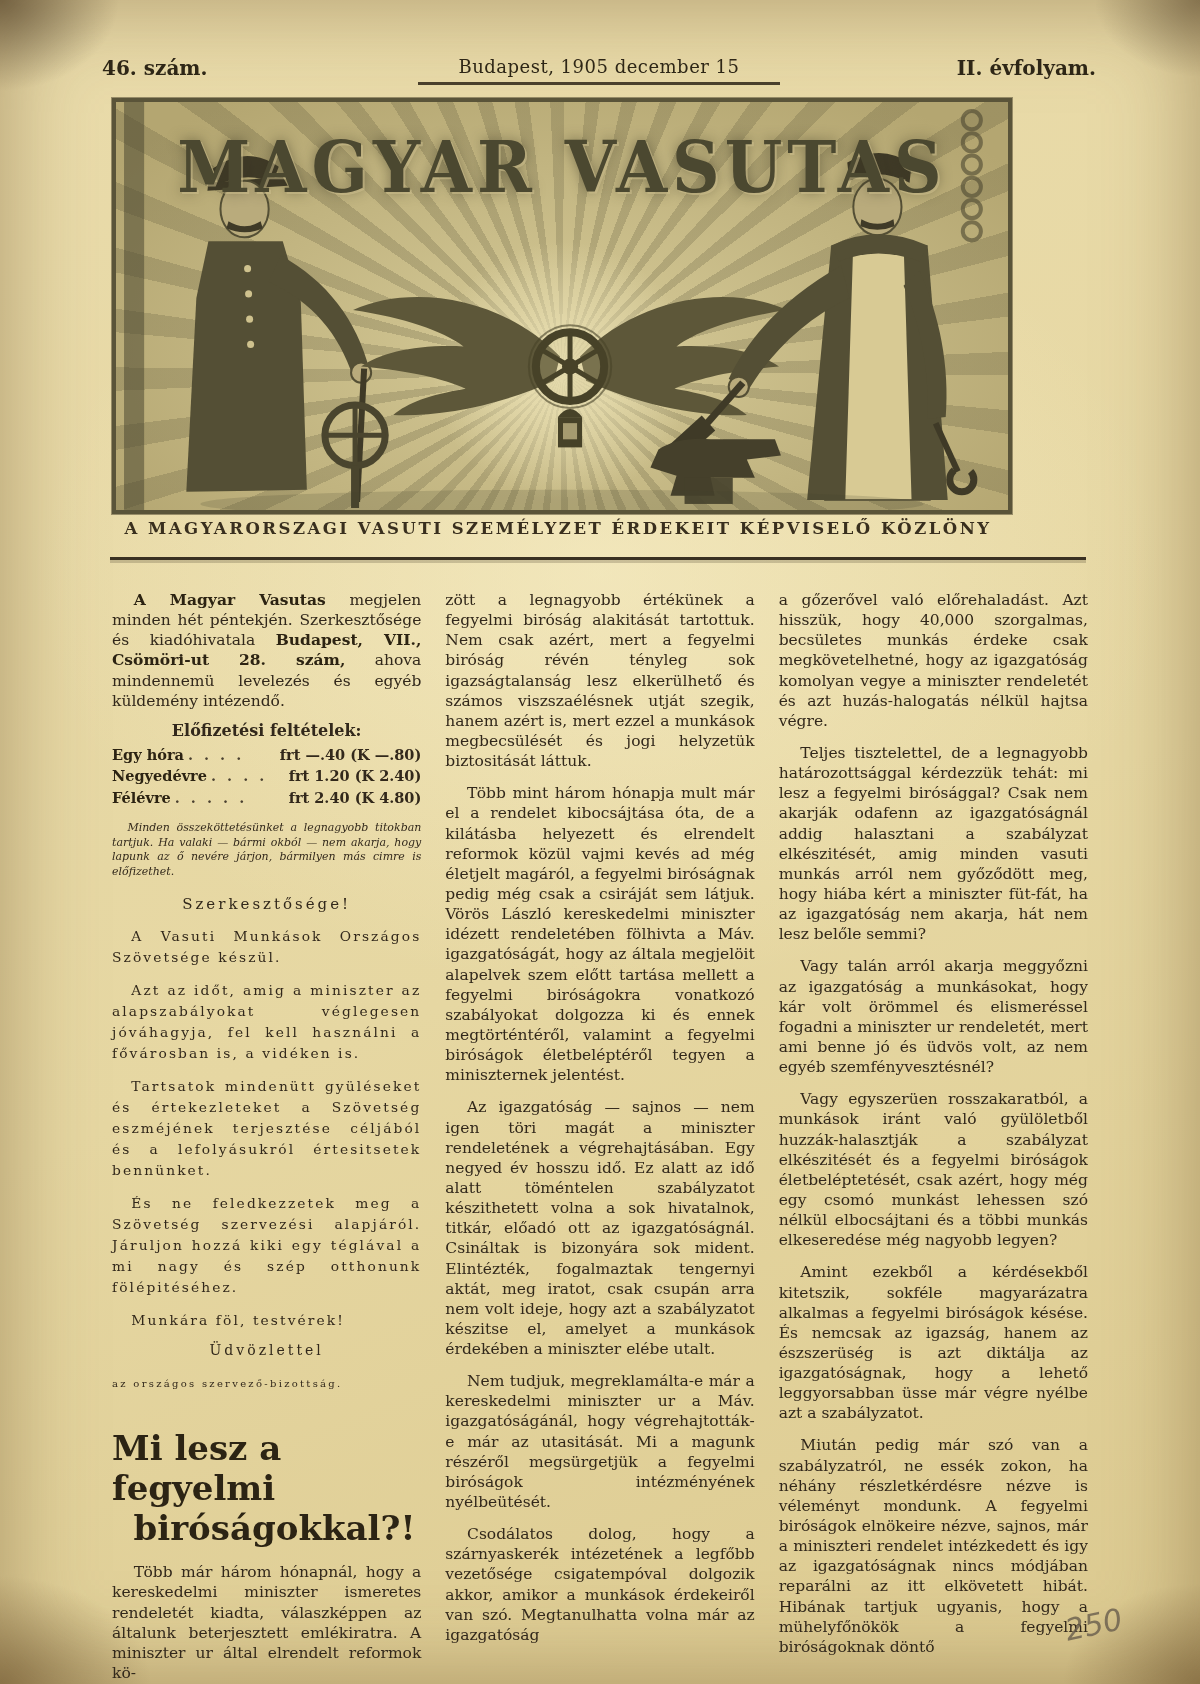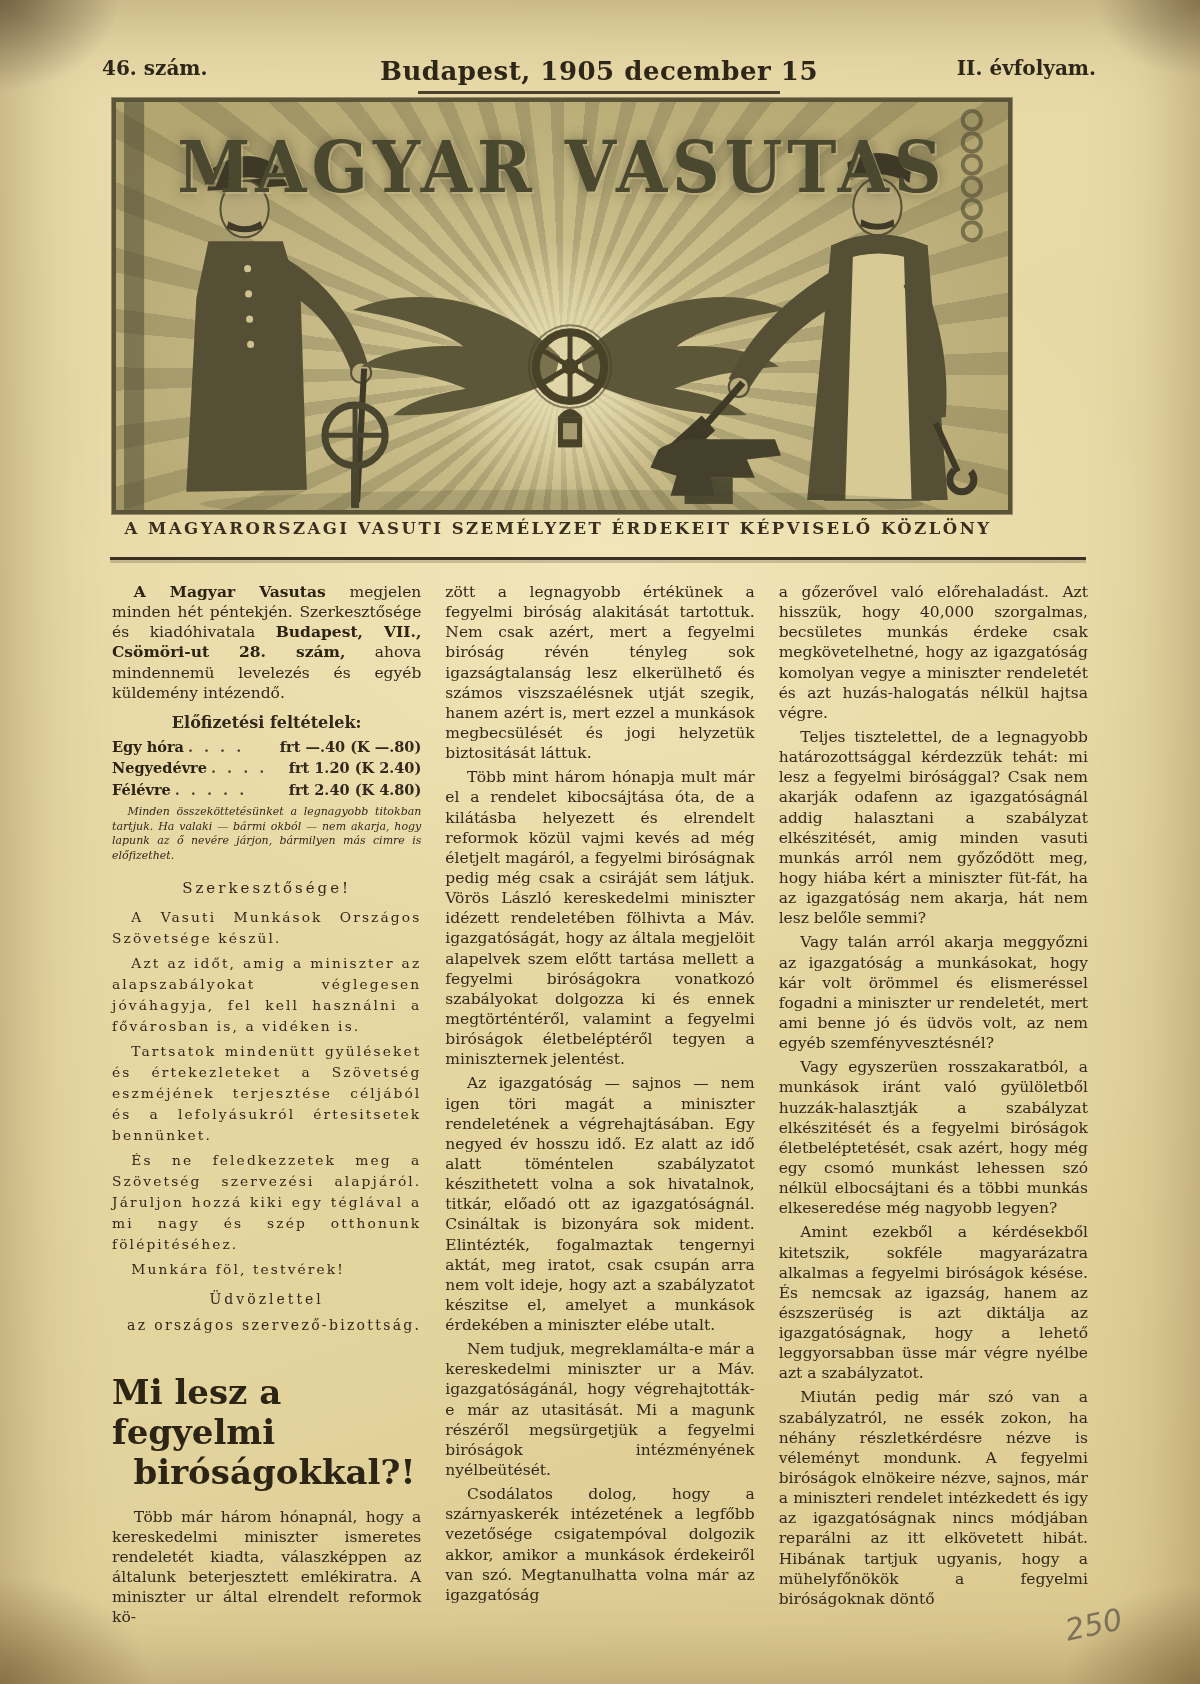--- a/index.html
+++ b/index.html
@@ -14,52 +14,52 @@
       linear-gradient(160deg,#eadcab,#e6d7a2 55%,#dcca90);
     box-shadow: inset 0 0 95px rgba(112,84,42,.5);
     color:#33291c;
     font-family:"DejaVu Serif", serif;
   }
   
   .topbar{position:absolute;top:56px;left:102px;right:104px;display:flex;align-items:flex-start;color:#2e2616;}
   .topbar .side{flex:1;font-size:20px;font-weight:bold;}
   .topbar .right{text-align:right;}
   .topbar-center{flex:1.6;text-align:center;}
-  .dateline{font-size:26px;font-weight:bold;letter-spacing:.5px;}
+  .dateline{font-size:18px;font-weight:normal;letter-spacing:.5px;}
   .date-rule{width:82%;height:3px;background:#2e2616;margin:5px auto 0;opacity:.85;}
   
   .masthead{position:absolute;top:98px;left:112px;width:892px;height:408px;border:4px solid #5a5439;
     box-shadow:0 0 0 1px rgba(70,62,38,.5), inset 0 0 55px rgba(66,60,36,.6);}
   .mast-rays{position:absolute;inset:0;
     background:
       radial-gradient(circle 130px at 50% 66%, rgba(242,233,190,.85), rgba(242,233,190,0)),
       repeating-conic-gradient(from -100deg at 50% 66%, rgba(84,79,52,.22) 0deg 3deg, rgba(0,0,0,0) 3deg 7.5deg),
       radial-gradient(ellipse at 50% 60%, #cfc390 18%, #b4a671 88%);}
   .mast-svg{position:absolute;inset:0;width:100%;height:100%;}
   .mast-title{position:absolute;top:26px;left:0;right:0;text-align:center;font-weight:bold;
     font-size:66px;letter-spacing:5px;color:#4b4830;transform:scaleY(1.08);
     text-shadow:2px 2px 0 rgba(205,192,142,.55), 0 0 12px rgba(58,54,34,.5);}
   .subtitle{position:absolute;top:519px;left:112px;width:892px;text-align:center;
     font-size:16.5px;font-weight:bold;letter-spacing:2.5px;color:#392f1e;}
   .rule{position:absolute;top:557px;left:110px;width:976px;height:3px;background:#3a3122;
     box-shadow:0 3px 0 rgba(58,49,34,.22);}
   
   .columns{position:absolute;top:578px;left:112px;width:976px;display:flex;gap:24px;}
   .col{flex:1;min-width:0;font-size:15.5px;line-height:1.3;text-align:justify;color:#32281b;}
-  .col p{margin:4px 0 2px;text-indent:1.4em;}
+  .col p{margin:12px 0 2px;text-indent:1.4em;}
   .col p.noindent{text-indent:0;}
   .rates-head{text-align:center;font-weight:bold;font-size:16px;margin:10px 0 2px;}
   .rate-row{display:flex;align-items:center;font-size:14.5px;line-height:1.5;font-weight:bold;}
   .rate-row .dots{flex:1;overflow:hidden;white-space:nowrap;padding:0 4px;letter-spacing:3px;color:#4a4030;}
   .rate-row .val{white-space:nowrap;}
   .note{font-style:italic;font-size:11px;line-height:1.34;margin-top:7px;}
   .appeal-head{text-align:center;font-size:15px;letter-spacing:3px;margin:15px 0 9px;}
   .appeal{font-size:13.8px;letter-spacing:2.1px;line-height:1.52;text-indent:1.5em;margin:0 0 2px;}
   .signoff1{text-align:center;letter-spacing:3px;font-size:14px;margin-top:10px;}
-  .signoff2{text-align:right;letter-spacing:2.3px;font-size:14px;margin-top:8px;}
+  .signoff2{text-align:left;letter-spacing:2.3px;font-size:10px;margin-top:18px;}
   .headline{font-size:34px;font-weight:bold;margin:38px 0 14px;line-height:1.18;color:#2c2414;text-align:left;}
   .headline .hl2{display:block;text-align:right;padding-right:6px;}
   .pencil{position:absolute;right:78px;bottom:42px;font-size:30px;font-style:italic;
     color:rgba(104,93,76,.8);transform:rotate(-12deg);font-family:"DejaVu Sans", sans-serif;}
   b{color:#2c2312;}
 </style>
 </head>
 <body>
 
 <div class="paper">

